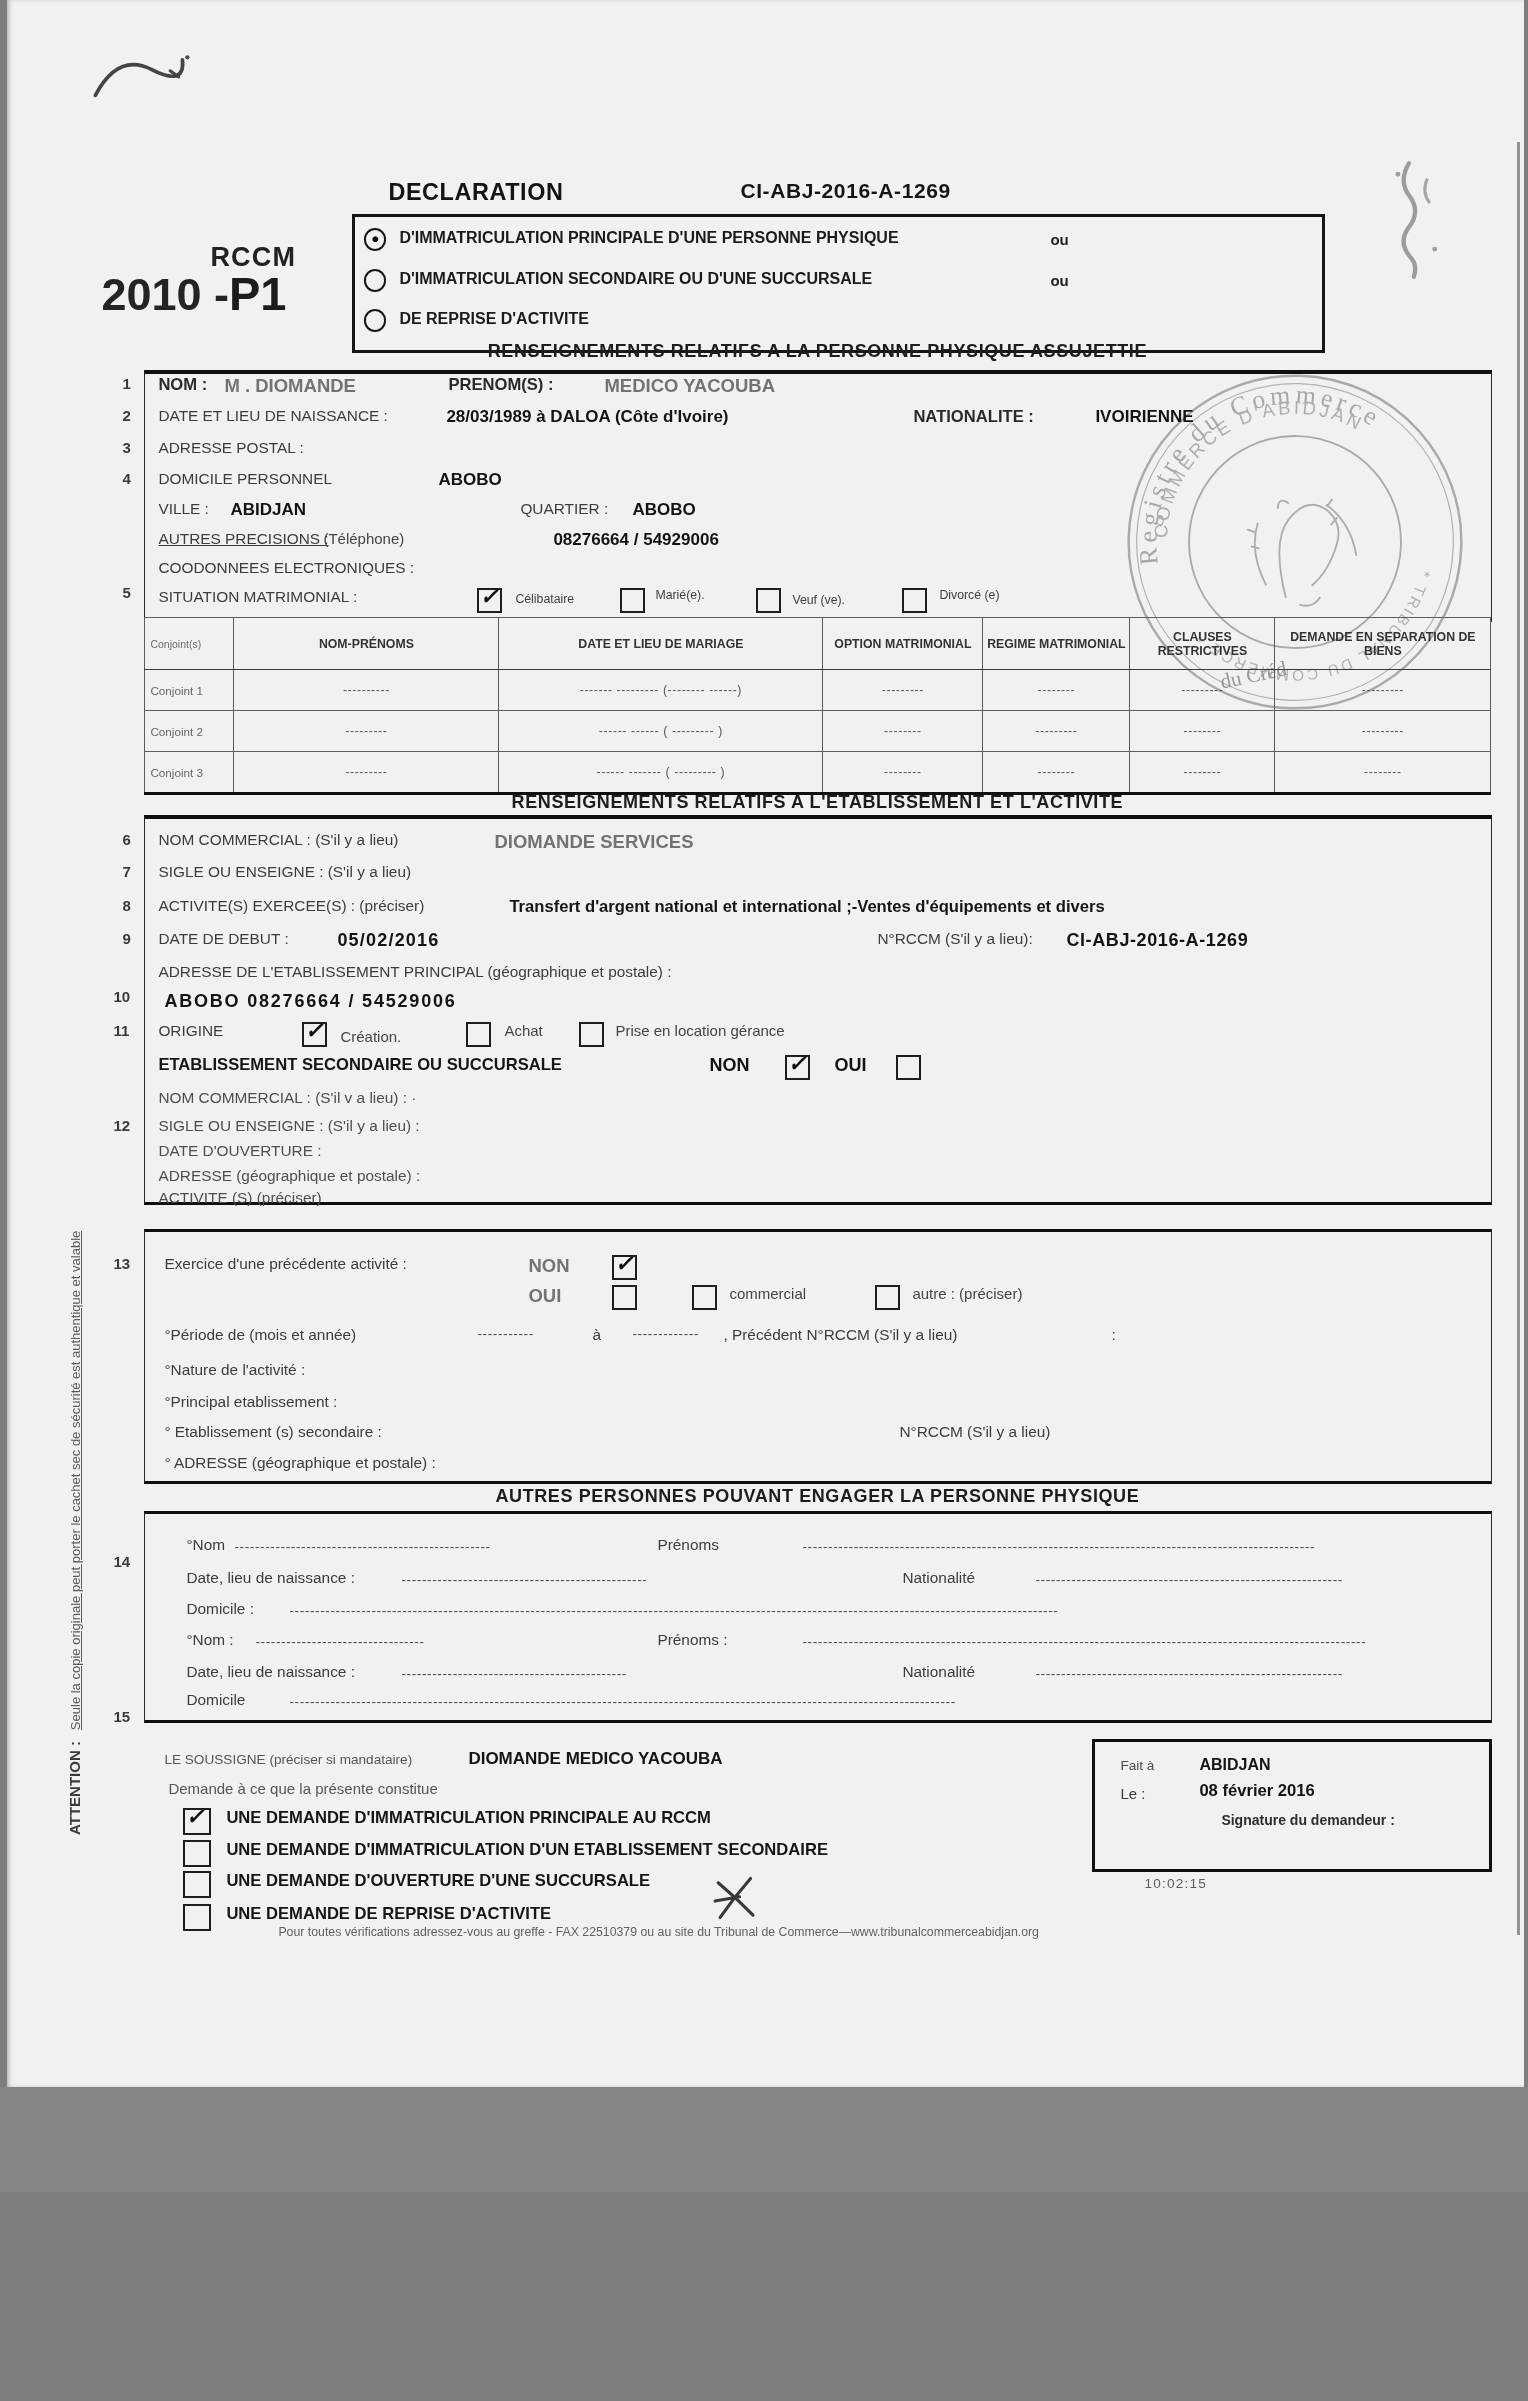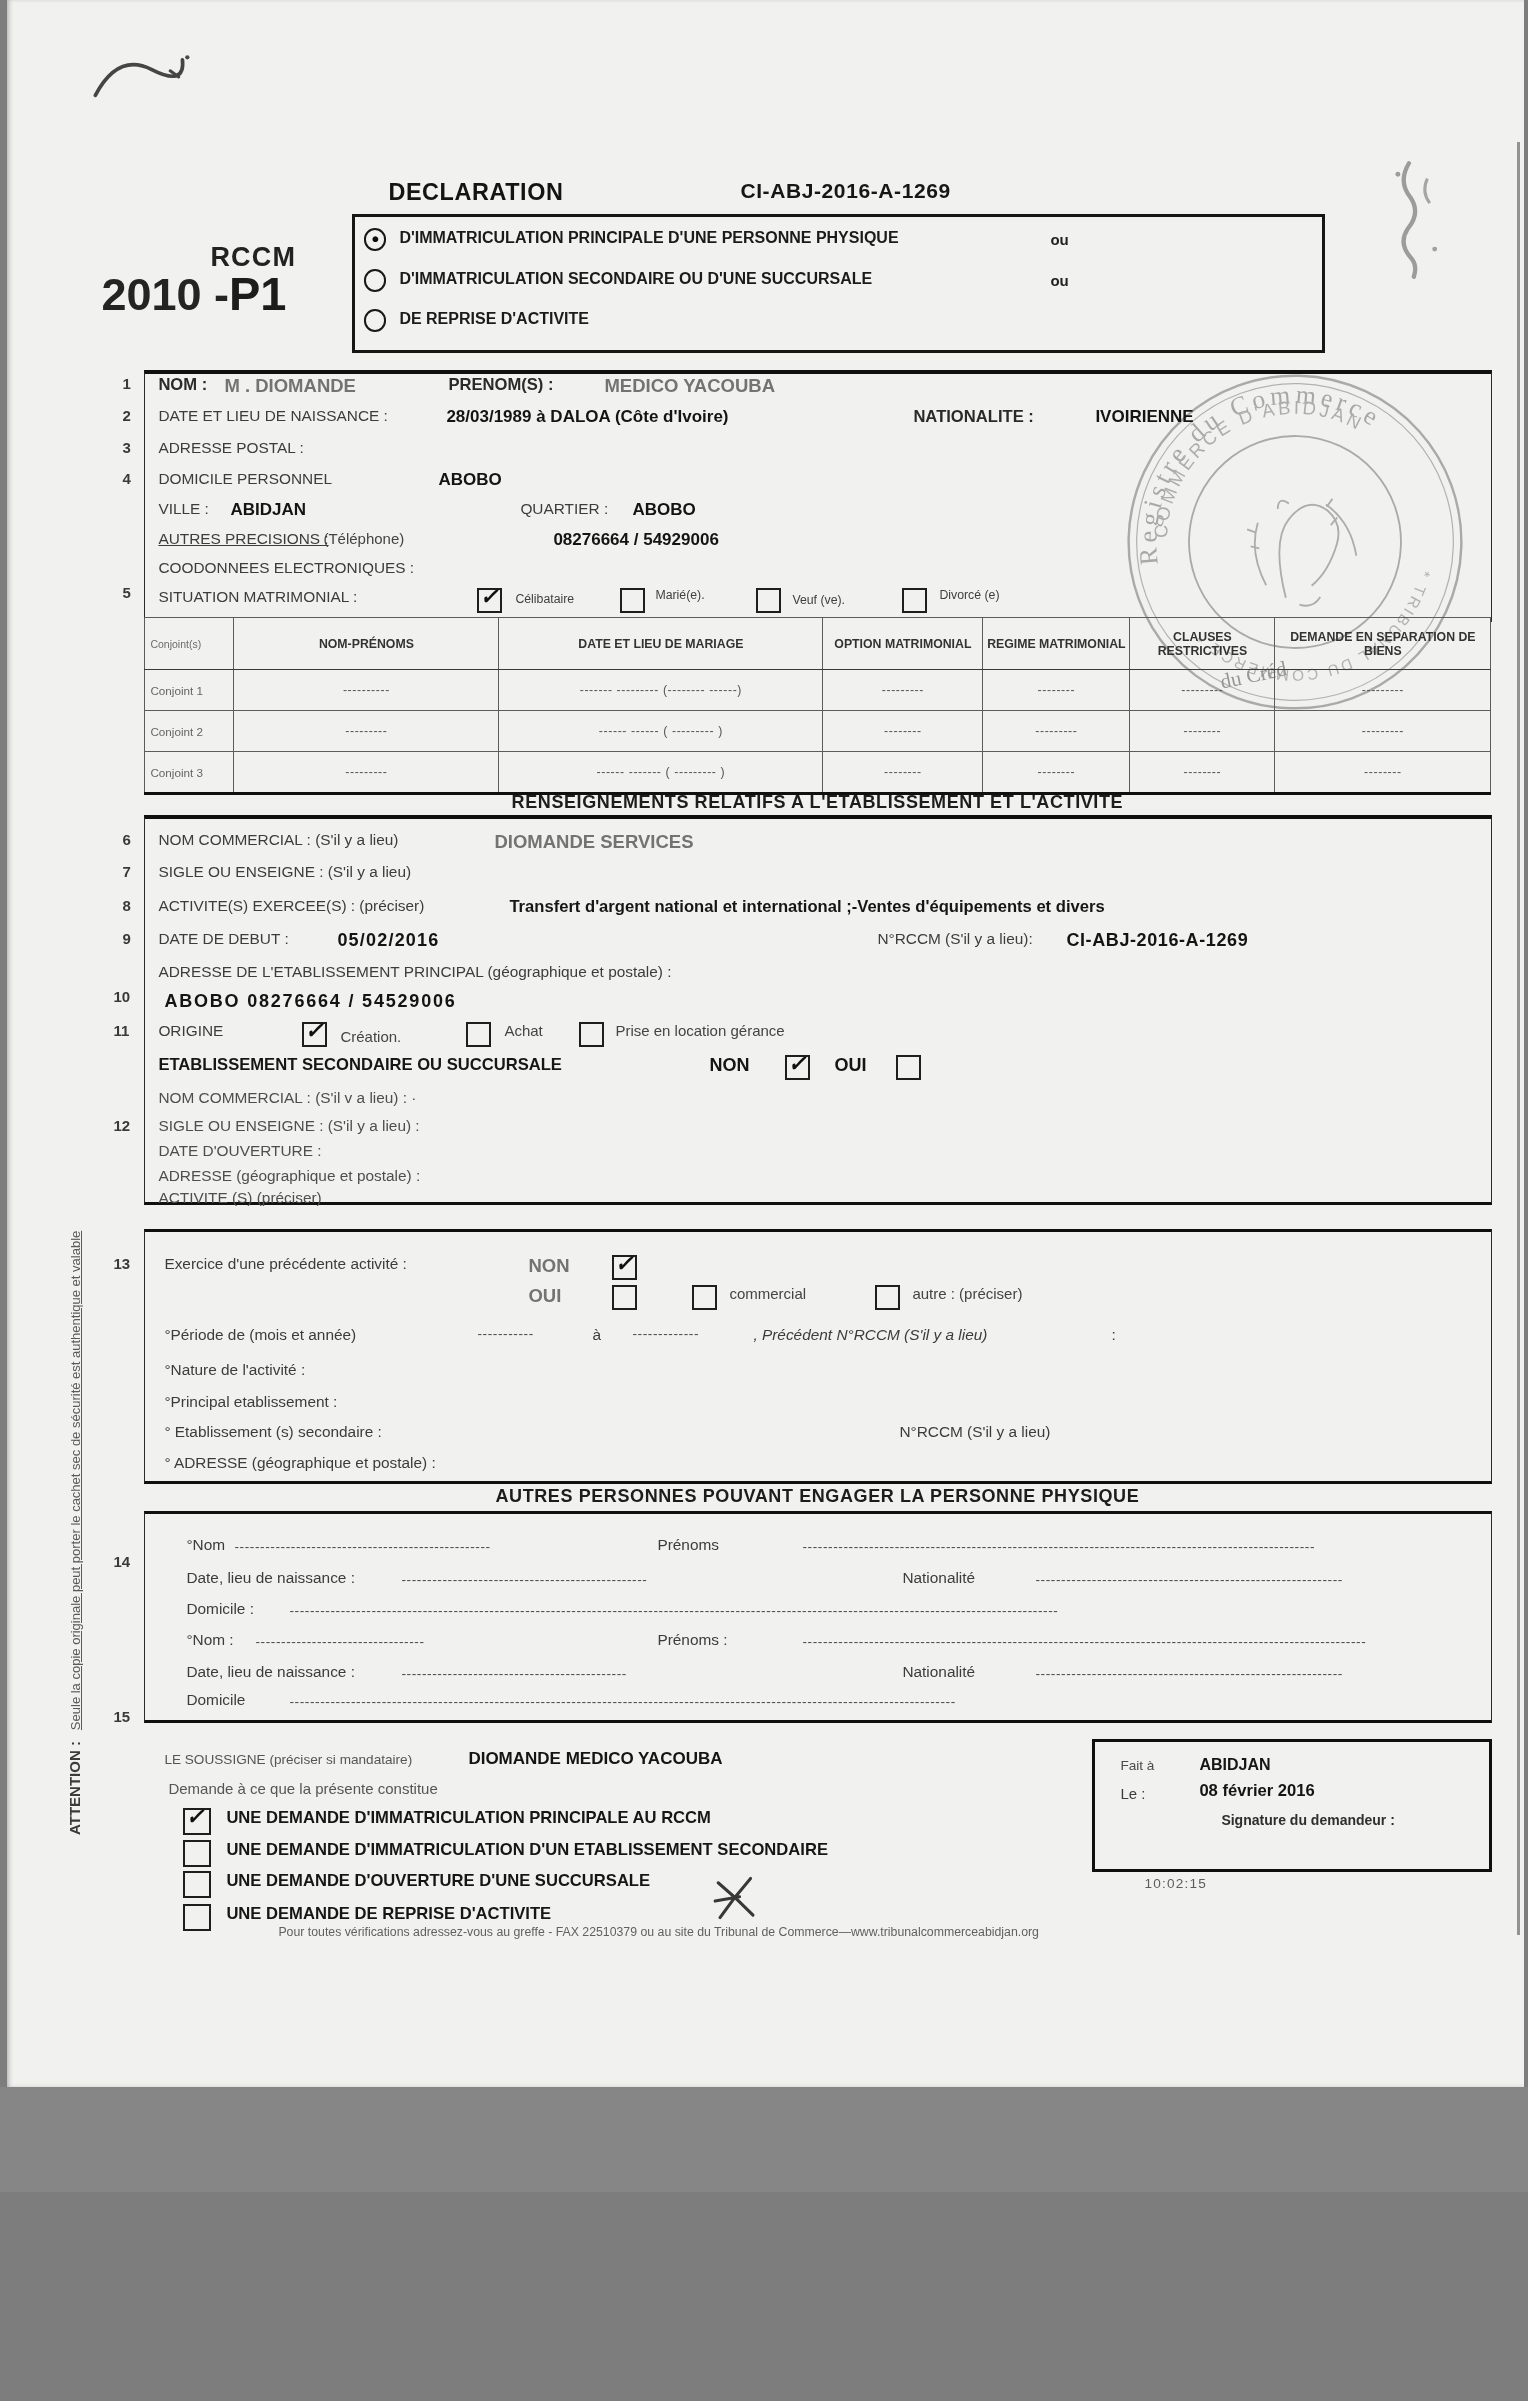--- a/index.html
+++ b/index.html
@@ -128,20 +128,21 @@
       <g stroke="#949494" fill="none" stroke-width="3">
         <path d="M 255,390 q 10,-95 48,-118 q 42,-26 64,8 q 16,28 -4,56 q -28,38 -62,50"></path>
         <path d="M 232,360 q -8,-60 22,-100 m 114,10 q 28,40 18,95"></path>
         <path d="M 242,300 l -12,-8 m 16,-18 l -12,-10 m 130,40 l 14,-8 m -10,-22 l 13,-9"></path>
         <path d="M 292,250 q 8,-20 20,-2 m -40,160 q 18,14 36,0"></path>
       </g>
     </svg>
   </div>
   <span class="overlapstamp">du Créd</span>
 
+  <div class="sechead" style="top:341px;">RENSEIGNEMENTS  RELATIFS A LA PERSONNE PHYSIQUE ASSUJETTIE</div>
   <div class="box" style="top:370px;height:248px;border-top:4.3px solid #101010;border-bottom:none;"></div>
 
   <div class="row" style="top:375px;">
     <span class="sb" style="left:151px;">NOM :</span>
     <span class="val30" style="left:217px;">M . DIOMANDE</span>
     <span class="sb" style="left:441px;">PRENOM(S) :</span>
     <span class="val30" style="left:597px;">MEDICO YACOUBA</span>
   </div>
   <div class="row" style="top:407px;">
     <span class="lbl" style="left:151px;">DATE ET LIEU DE NAISSANCE :</span>
@@ -331,21 +332,21 @@
     <span class="cb" style="left:868px;">
         <i class="mk"></i>
       </span>
     <span class="lbl24" style="left:905px;">autre : (préciser)</span>
   </div>
   <div class="row" style="top:1326px;">
     <span class="lbl" style="left:157px;">°Période   de (mois et année)</span>
     <span class="dash" style="left:470px;">-----------</span>
     <span class="lbl" style="left:585px;">à</span>
     <span class="dash" style="left:625px;">-------------</span>
-    <span class="lbl" style="left:746px;font-style:italic;">,   Précédent N°RCCM (S'il y a lieu)</span>
+    <span class="lbl" style="left:716px;">,   Précédent N°RCCM (S'il y a lieu)</span>
     <span class="lbl" style="left:1104px;">:</span>
   </div>
   <div class="row" style="top:1361px;">
       <span class="lbl" style="left:157px;">°Nature de l'activité :</span>
     </div>
   <div class="row" style="top:1393px;">
       <span class="lbl" style="left:157px;">°Principal etablissement :</span>
     </div>
   <div class="row" style="top:1423px;">
     <span class="lbl" style="left:157px;">° Etablissement (s) secondaire :</span>

